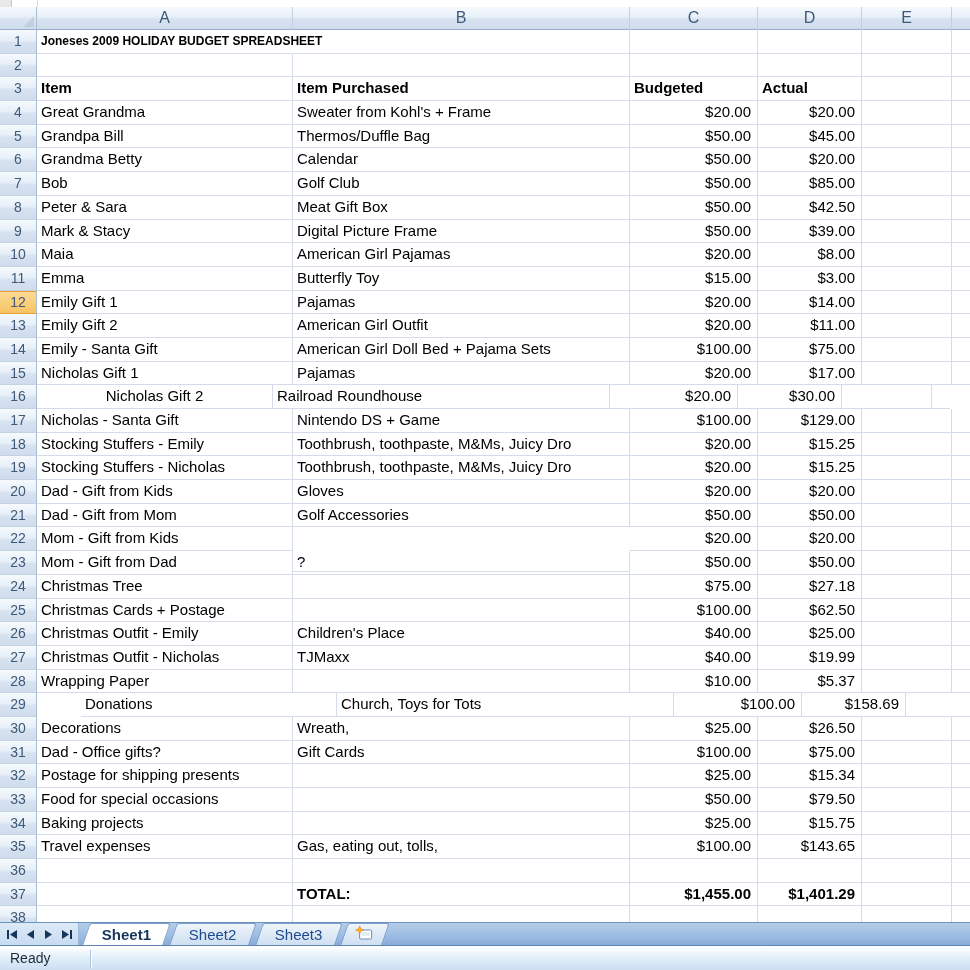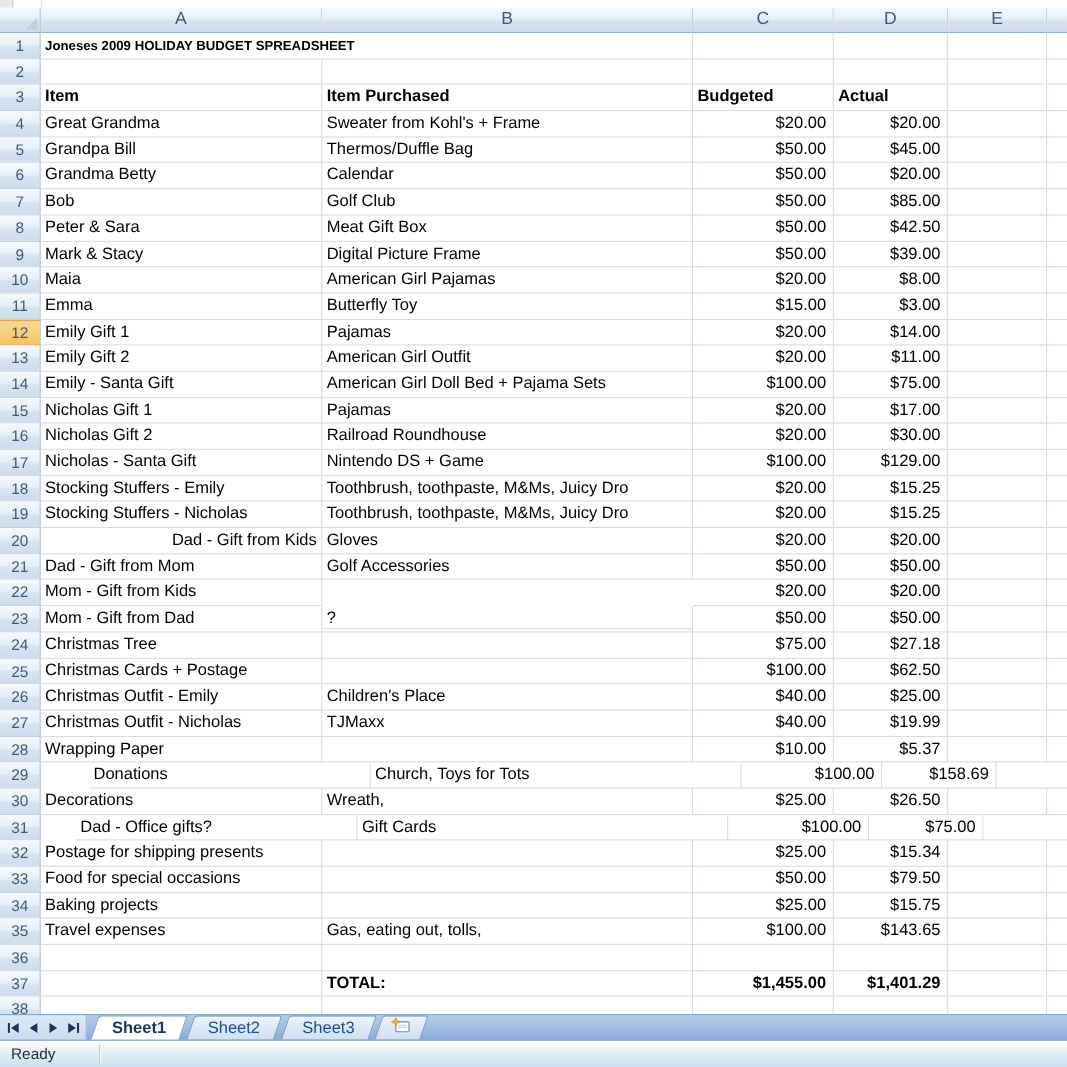--- a/index.html
+++ b/index.html
@@ -239,21 +239,21 @@
         <div class="row-num">15</div>
         <div class="cell ca" style="width: 256px;">Nicholas Gift 1</div>
         <div class="cell" style="width: 337px;">Pajamas</div>
         <div class="cell num" style="width: 128px;">$20.00</div>
         <div class="cell num" style="width: 104px;">$17.00</div>
         <div class="cell" style="width: 90px;"></div>
         <div class="cell" style="width: 18px; border-right: none;"></div>
       </div>
       <div class="grid-row">
         <div class="row-num">16</div>
-        <div class="cell ca" style="width: 256px;">Nicholas Gift 2</div>
+        <div class="cell ca" style="width: 236px; text-align: center;">Nicholas Gift 2</div>
         <div class="cell" style="width: 337px;">Railroad Roundhouse</div>
         <div class="cell num" style="width: 128px;">$20.00</div>
         <div class="cell num" style="width: 104px;">$30.00</div>
         <div class="cell" style="width: 90px;"></div>
         <div class="cell" style="width: 18px; border-right: none;"></div>
       </div>
       <div class="grid-row">
         <div class="row-num">17</div>
         <div class="cell ca" style="width: 256px;">Nicholas - Santa Gift</div>
         <div class="cell" style="width: 337px;">Nintendo DS + Game</div>
@@ -275,21 +275,21 @@
         <div class="row-num">19</div>
         <div class="cell ca" style="width: 256px;">Stocking Stuffers - Nicholas</div>
         <div class="cell" style="width: 337px;">Toothbrush, toothpaste, M&amp;Ms, Juicy Dro</div>
         <div class="cell num" style="width: 128px;">$20.00</div>
         <div class="cell num" style="width: 104px;">$15.25</div>
         <div class="cell" style="width: 90px;"></div>
         <div class="cell" style="width: 18px; border-right: none;"></div>
       </div>
       <div class="grid-row">
         <div class="row-num">20</div>
-        <div class="cell ca" style="width: 256px; text-align: right;">Dad - Gift from Kids</div>
+        <div class="cell ca" style="width: 256px;">Dad - Gift from Kids</div>
         <div class="cell" style="width: 337px;">Gloves</div>
         <div class="cell num" style="width: 128px;">$20.00</div>
         <div class="cell num" style="width: 104px;">$20.00</div>
         <div class="cell" style="width: 90px;"></div>
         <div class="cell" style="width: 18px; border-right: none;"></div>
       </div>
       <div class="grid-row">
         <div class="row-num">21</div>
         <div class="cell ca" style="width: 256px;">Dad - Gift from Mom</div>
         <div class="cell" style="width: 337px;">Golf Accessories</div>
@@ -374,21 +374,21 @@
         <div class="row-num">30</div>
         <div class="cell ca" style="width: 256px;">Decorations</div>
         <div class="cell" style="width: 337px;">Wreath,</div>
         <div class="cell num" style="width: 128px;">$25.00</div>
         <div class="cell num" style="width: 104px;">$26.50</div>
         <div class="cell" style="width: 90px;"></div>
         <div class="cell" style="width: 18px; border-right: none;"></div>
       </div>
       <div class="grid-row">
         <div class="row-num">31</div>
-        <div class="cell ca" style="width: 256px; margin-left: 32px;">Dad - Office gifts?</div>
+        <div class="cell ca" style="width: 256px;">Dad - Office gifts?</div>
         <div class="cell" style="width: 337px;">Gift Cards</div>
         <div class="cell num" style="width: 128px;">$100.00</div>
         <div class="cell num" style="width: 104px;">$75.00</div>
         <div class="cell" style="width: 90px;"></div>
         <div class="cell" style="width: 18px; border-right: none;"></div>
       </div>
       <div class="grid-row">
         <div class="row-num">32</div>
         <div class="cell ca" style="width: 256px;">Postage for shipping presents</div>
         <div class="cell" style="width: 337px;"></div>

